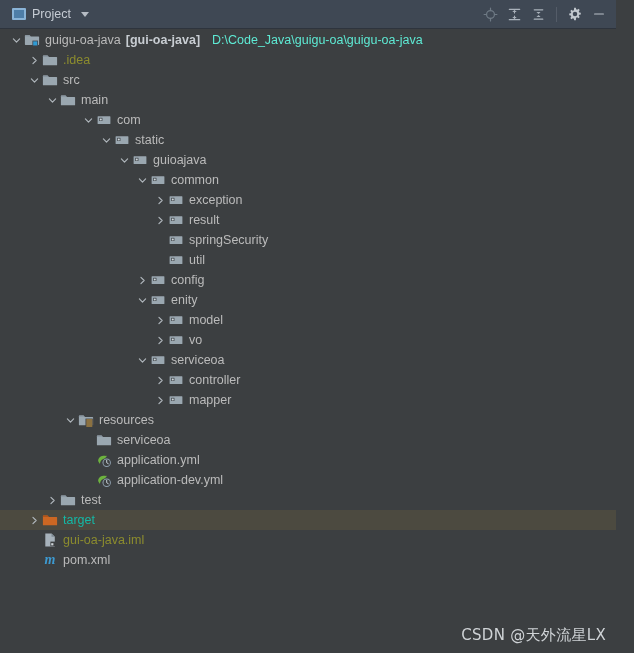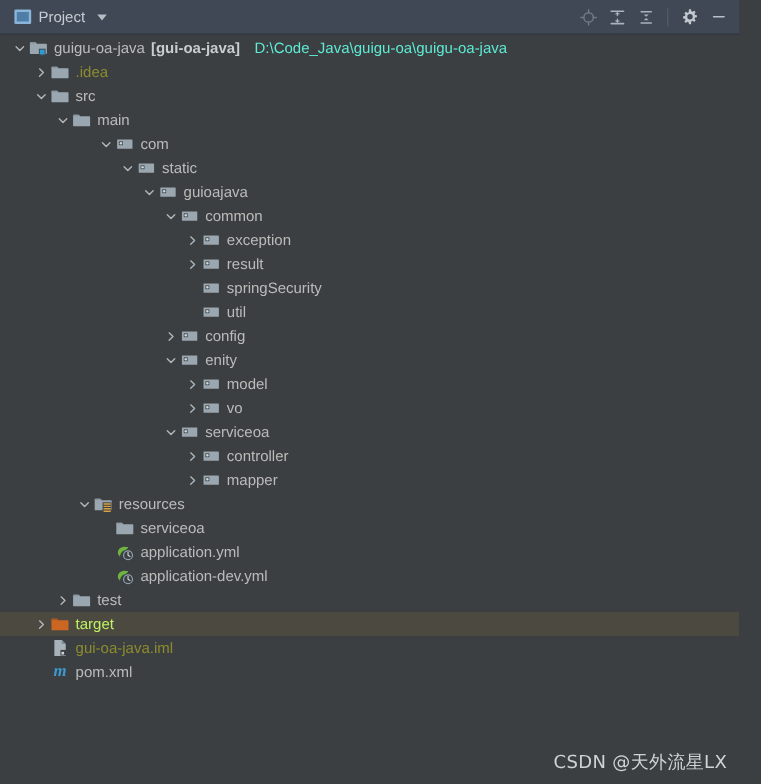--- a/index.html
+++ b/index.html
@@ -116,21 +116,21 @@
     height: 16px;
     flex: 0 0 16px;
     margin-right: 5px;
     display: flex;
     align-items: center;
     justify-content: center;
     position: relative;
   }
   .label { color: #bbbbbb; font-size: 12.5px; }
   .label.olive { color: #8c8c2e; }
-  .label.target { color: #bef264; }
+  .label.target { color: #14b8a6; }
   .bold { font-weight: bold; color: #c8cdd2; }
   .dim { color: #5eead4; margin-left: 12px; font-size: 12.5px; }
 
   
   .watermark {
     position: absolute;
     right: 10px;
     bottom: 8px;
     color: #cfd3d6;
     font-size: 15px;

